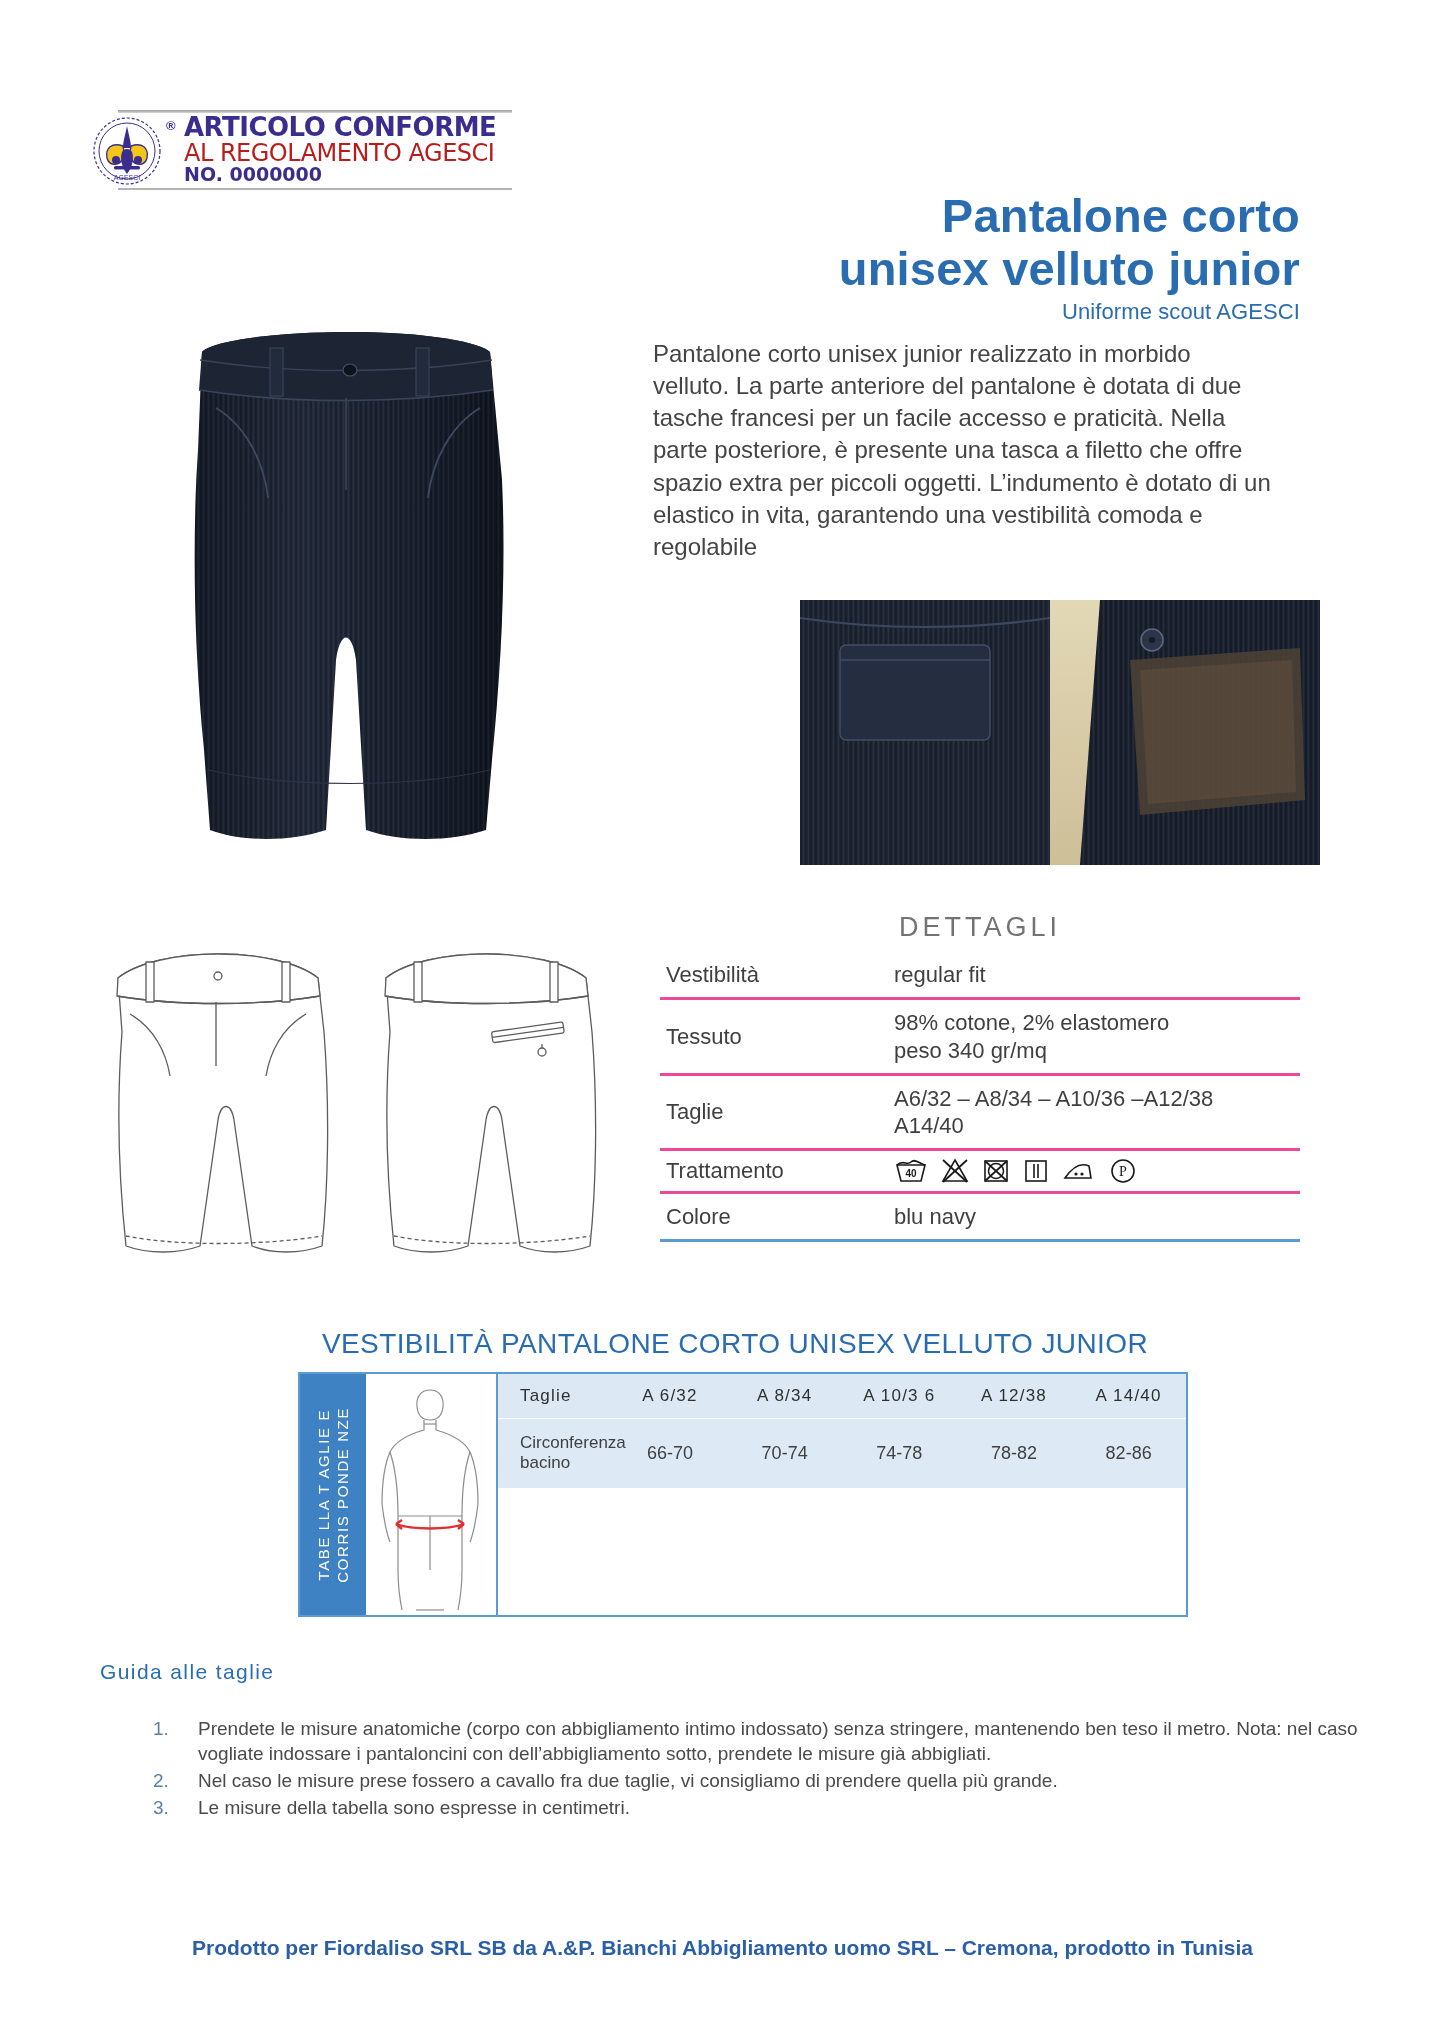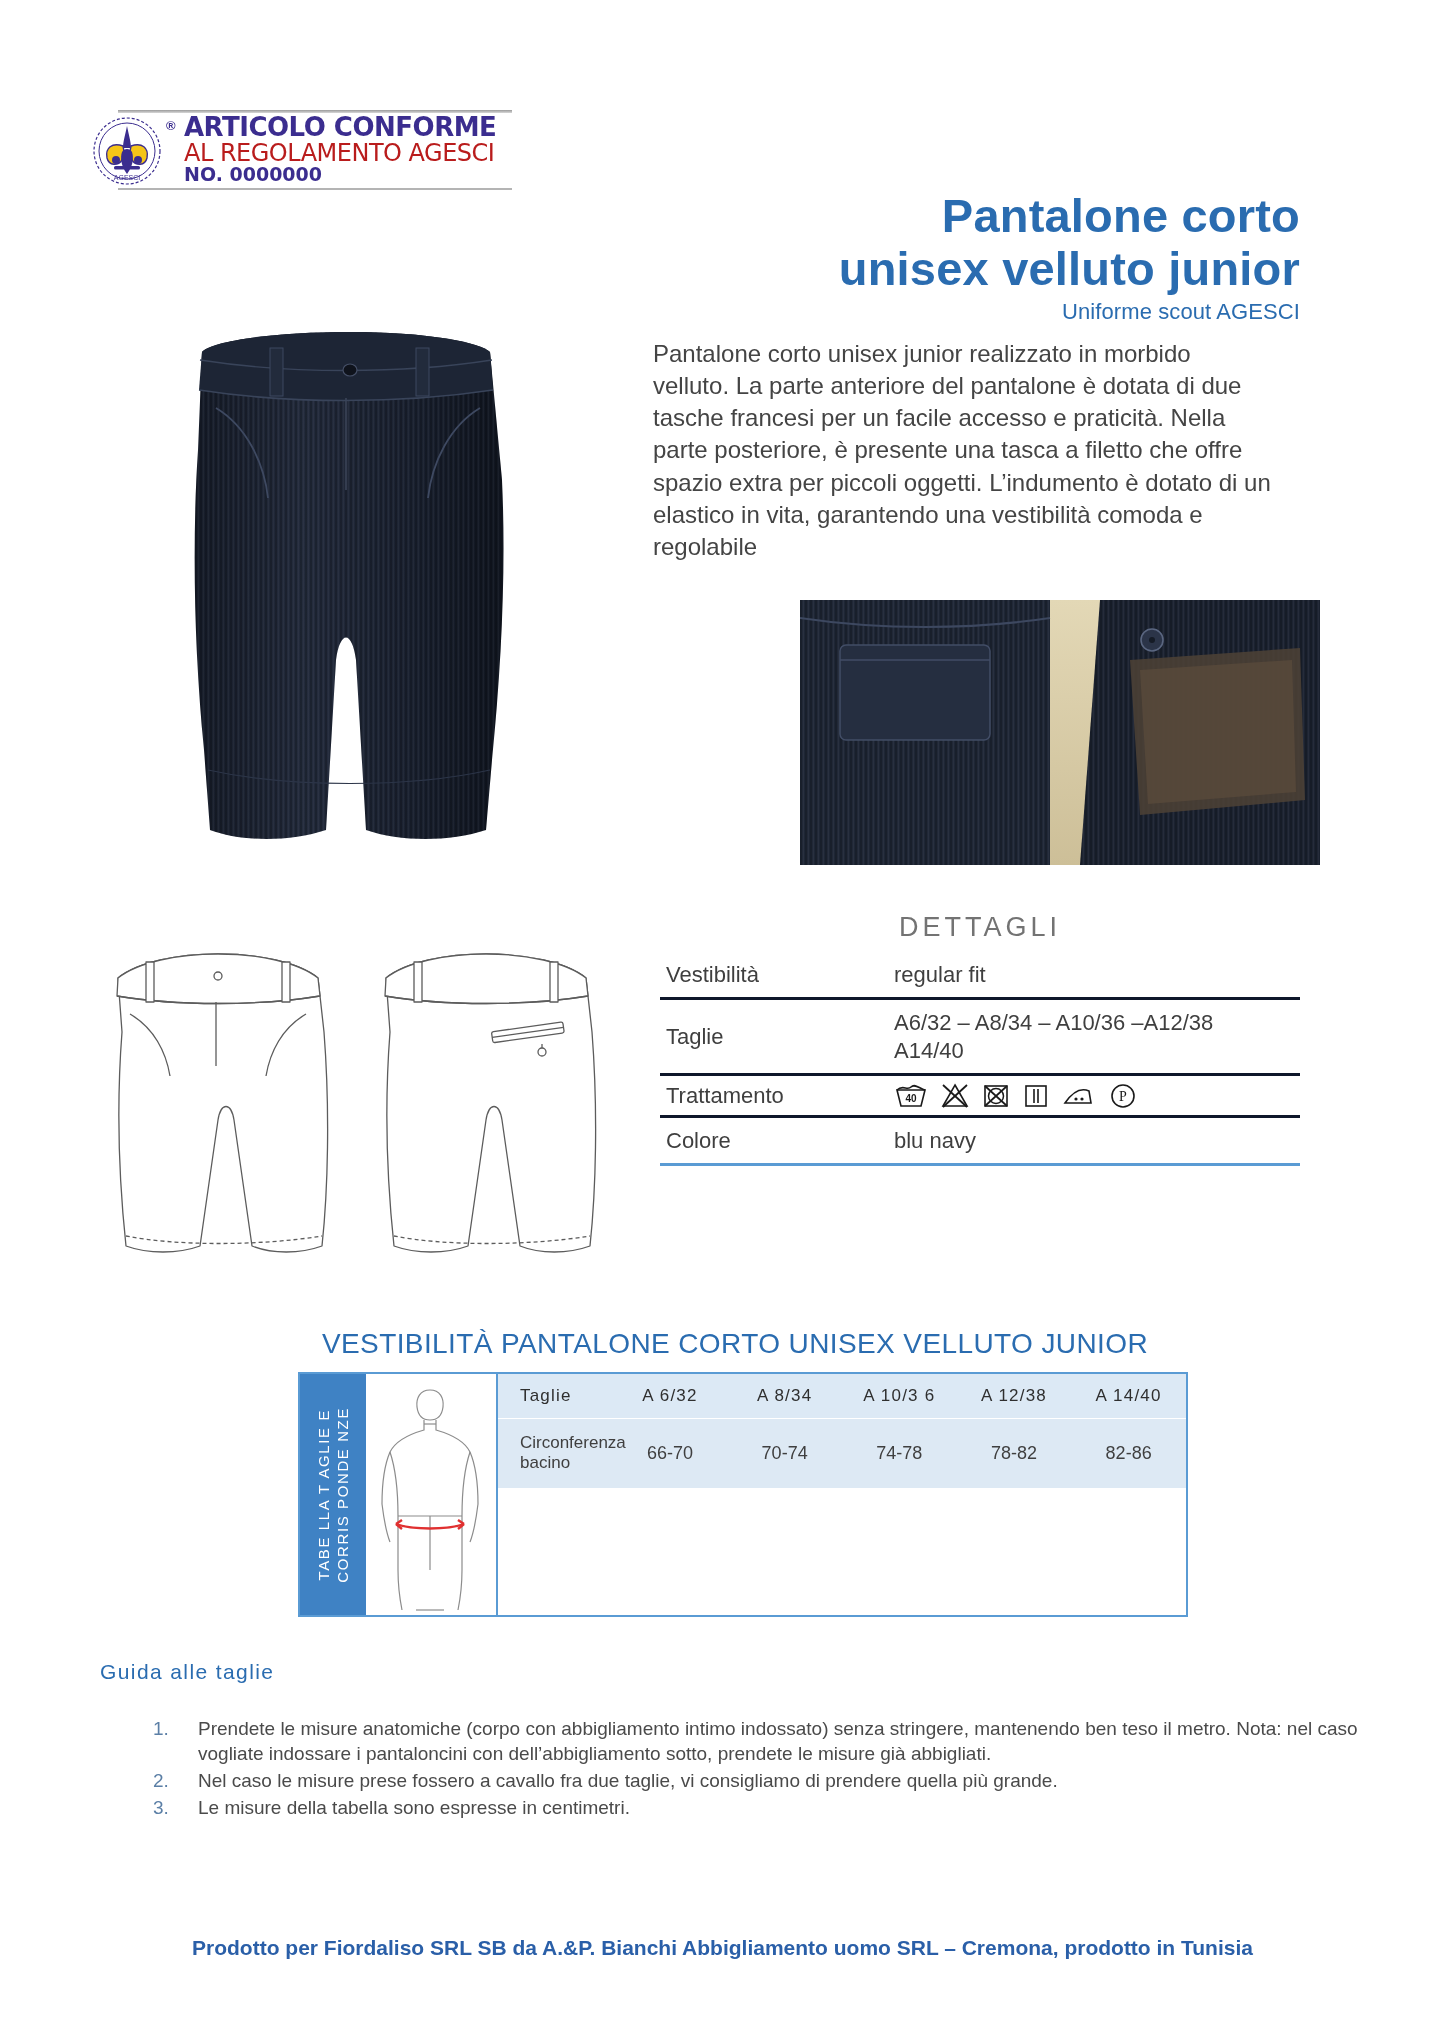--- a/index.html
+++ b/index.html
@@ -165,21 +165,21 @@
     width: 640px;
     border-collapse: collapse;
   }
   .spec-table td {
     font-size: 22px;
     color: #3f3f3f;
     padding: 9px 0 9px 0;
     vertical-align: middle;
     line-height: 1.24;
   }
-  .spec-table tr { border-bottom: 3px solid #0f172a; }
+  .spec-table tr { border-bottom: 3px solid #ec4899; }
   .spec-table tr:last-child { border-bottom: 3px solid #5a9bd4; }
   .spec-label { width: 220px; padding-left: 6px !important; }
   .spec-value { padding-left: 8px !important; }
   .care-row td { padding-top: 6px !important; padding-bottom: 6px !important; }
   .care-icons {
     display: flex;
     align-items: center;
     gap: 13px;
   }
   .care-icons svg { display: block; }
@@ -453,20 +453,25 @@
   </svg>
 </div>
 
 <div class="dettagli-head">DETTAGLI</div>
 
 <table class="spec-table">
   <tbody>
     <tr>
       <td class="spec-label">Vestibilità</td>
       <td class="spec-value">regular fit</td>
+    </tr>
+    <tr>
+      <td class="spec-label">Tessuto</td>
+      <td class="spec-value" style="white-space:pre-line">98% cotone, 2% elastomero
+peso  340 gr/mq</td>
     </tr>
     <tr>
       <td class="spec-label">Taglie</td>
       <td class="spec-value" style="white-space:pre-line">A6/32 – A8/34 – A10/36 –A12/38
 A14/40</td>
     </tr>
     <tr class="care-row">
       <td class="spec-label">Trattamento</td>
       <td class="spec-value">
         <div class="care-icons">

